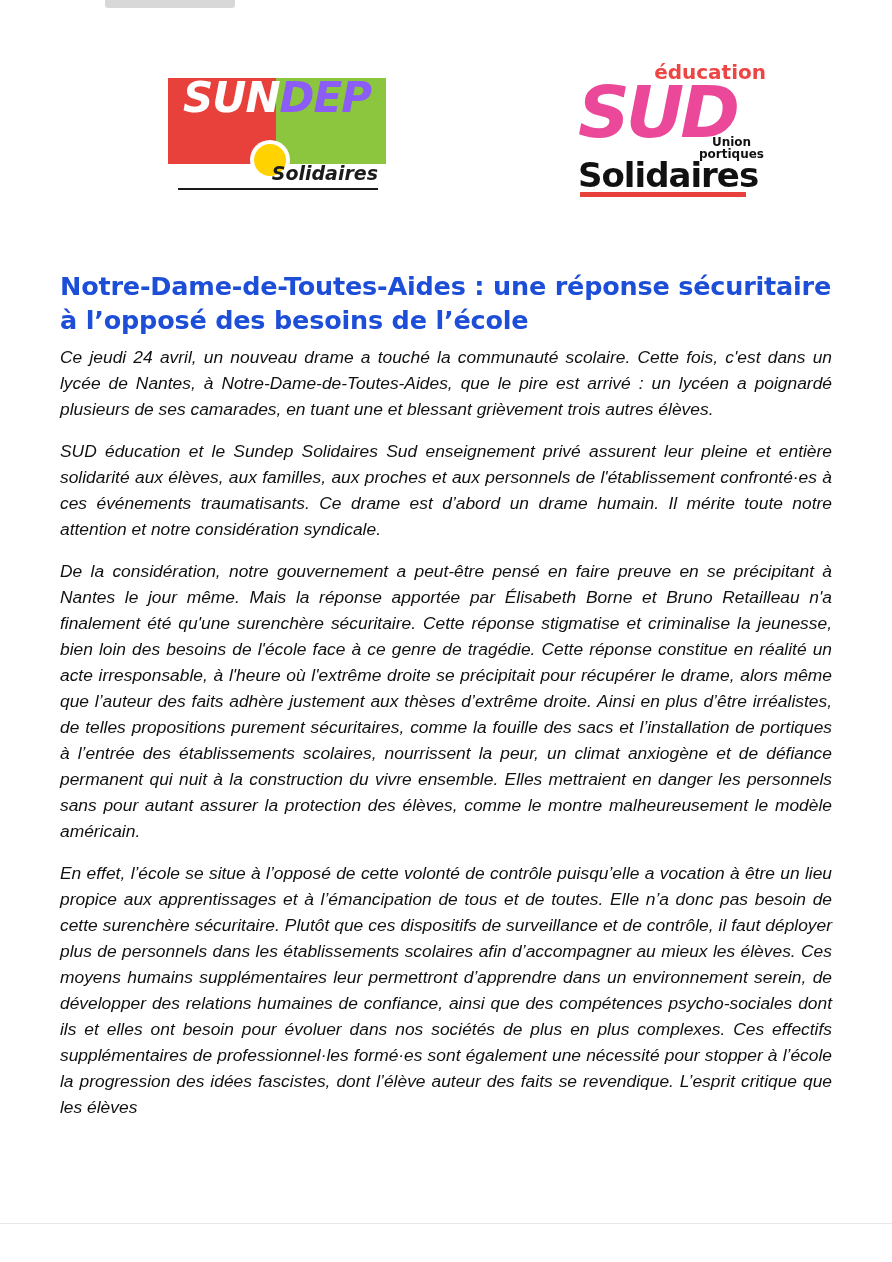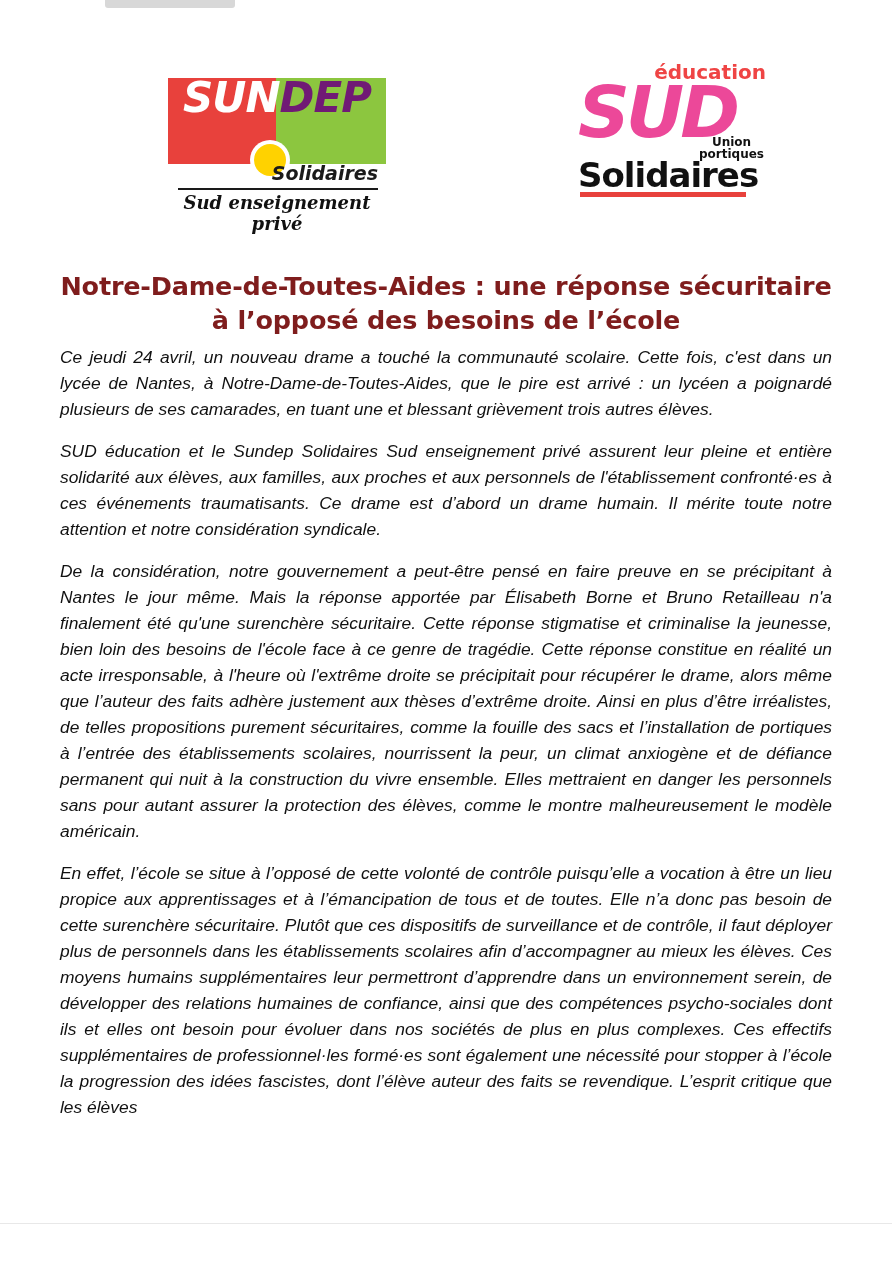--- a/index.html
+++ b/index.html
@@ -88,21 +88,21 @@
     font-family: "DejaVu Sans", sans-serif;
     font-weight: bold;
     font-style: italic;
     font-size: 42px;
     color: #ffffff;
     letter-spacing: -1px;
     line-height: 72px;
     text-align: center;
   }
   .sundep .word .dep {
-    color: #701a75;
+    color: #8b5cf6;
   }
   .sundep .sun-dot {
     position: absolute;
     left: 86px;
     top: 82px;
     width: 32px;
     height: 32px;
     background: #ffd200;
     border-radius: 50%;
     box-shadow: 0 0 0 4px #ffffff;
@@ -219,26 +219,25 @@
     height: 5px;
     background: #e8413c;
   }
 
   
   .title {
     position: absolute;
     top: 252px;
     left: 60px;
     width: 772px;
-    text-align: center;
     font-family: "DejaVu Sans", sans-serif;
     font-weight: bold;
     font-size: 25.5px;
     line-height: 34px;
-    color: #7f1d1d;
+    color: #1d4ed8;
     letter-spacing: -0.2px;
   }
 
   
   .body-text {
     position: absolute;
     top: 344px;
     left: 60px;
     width: 772px;
     font-style: italic;
@@ -277,21 +276,20 @@
         <i style="transform:rotate(-40deg)"></i>
         <i style="transform:rotate(-15deg)"></i>
         <i style="transform:rotate(15deg)"></i>
         <i style="transform:rotate(40deg)"></i>
         <i style="transform:rotate(65deg)"></i>
         <i style="transform:rotate(90deg)"></i>
       </div>
       <div class="sun-dot"></div>
       <div class="solidaires">Solidaires</div>
       <div class="sep"></div>
-      <div class="tagline">Sud enseignement privé</div>
     </div>
 
     <div class="sudedu">
       <div class="educ">éducation</div>
       <div class="sud">SUD</div>
       <div class="union">
         <span>Union</span><br>
         <span>portiques</span>
       </div>
       <div class="solid">Solidaires</div>

